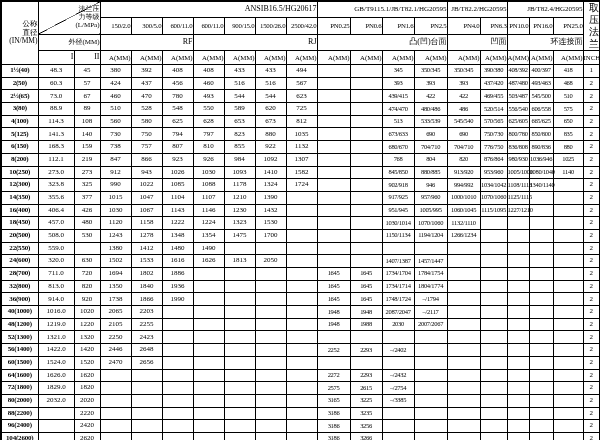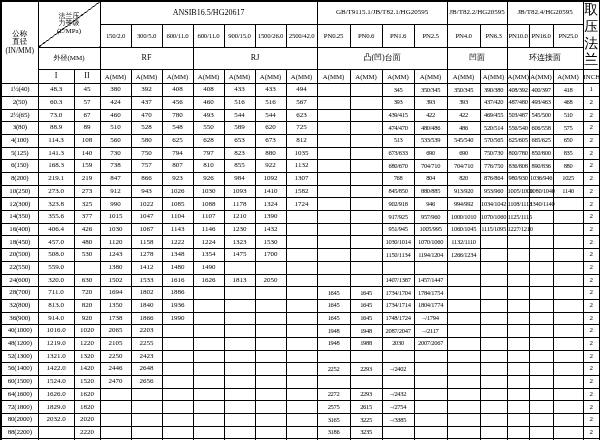--- a/index.html
+++ b/index.html
@@ -6,33 +6,33 @@
   body{width:600px;height:440px;overflow:hidden;}
   table{
     border-collapse:collapse;table-layout:fixed;width:599px;
     border:2px solid #000;color:#000;
     font-family:"Liberation Serif","DejaVu Serif",serif;
   }
   td{
     border:1px solid #000;text-align:center;vertical-align:middle;
     padding:0;overflow:visible;line-height:1.05;
   }
-  thead td{font-size:8px;height:13px;}
+  thead td{font-size:8px;height:13px;text-align:right;}
   thead td.sm{font-size:7px;margin-left:48px;}
   thead td.cls{font-size:6.8px;letter-spacing:-0.2px;white-space:nowrap;}
   thead td.unit{font-size:6.8px;white-space:nowrap;}
   .dn-h{white-space:pre-line;font-size:7.5px;line-height:1.15;}
   .diag{
     white-space:pre-line;font-size:7px;line-height:1.1;
     background-image:linear-gradient(to bottom right,transparent 49.5%,#000 49.5%,#000 50.7%,transparent 50.7%);
   }
-  .tap{font-size:14px;white-space:pre-line;line-height:1.2;}
+  .tap{font-size:10px;white-space:pre-line;line-height:1.2;}
   tbody td{font-size:7px;height:11.7px;white-space:nowrap;}
   tbody td.c-gb{font-size:6.5px;letter-spacing:-0.3px;}
-  tbody td.c-dn{font-size:7px;letter-spacing:-0.2px;}
+  tbody td.c-dn{font-size:7px;letter-spacing:-0.2px;font-weight:bold;}
 </style>
 </head>
 <body>
 
 <table>
   <colgroup>
     <col style="width:37px">
       <col style="width:36px">
       <col style="width:26px">
     <col style="width:31px">
@@ -266,21 +266,21 @@
         <td class="c-gb">704/710</td>
         <td class="c-gb">704/710</td>
         <td class="c-gb">776/750</td>
         <td class="c-gb">836/808</td>
         <td class="c-gb">890/836</td>
         <td class="c-gb">880</td>
         <td class="c-inch">2</td>
       </tr>
       <tr>
         <td class="c-dn">8(200)</td>
-        <td class="c-od1">219.1</td>
+        <td class="c-od1">112.1</td>
         <td class="c-od2">219</td>
         <td class="c-ansi">847</td>
         <td class="c-ansi">866</td>
         <td class="c-ansi">923</td>
         <td class="c-ansi">926</td>
         <td class="c-ansi">984</td>
         <td class="c-ansi">1092</td>
         <td class="c-ansi">1307</td>
         <td class="c-gb"></td>
         <td class="c-gb"></td>

